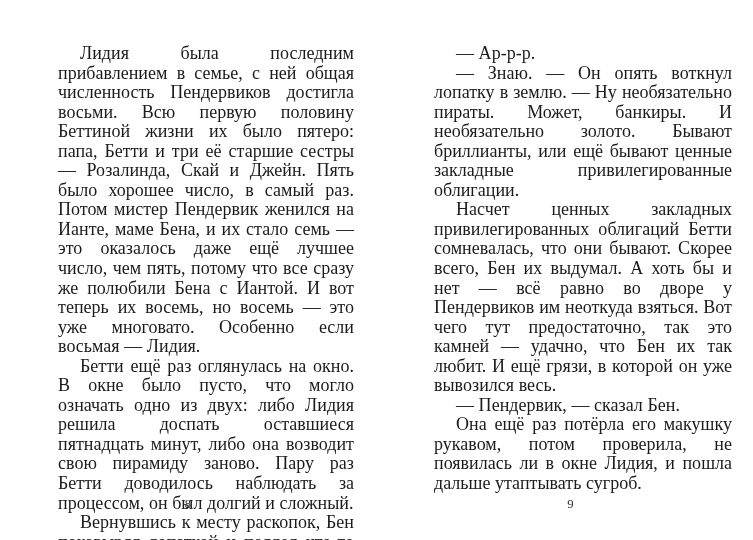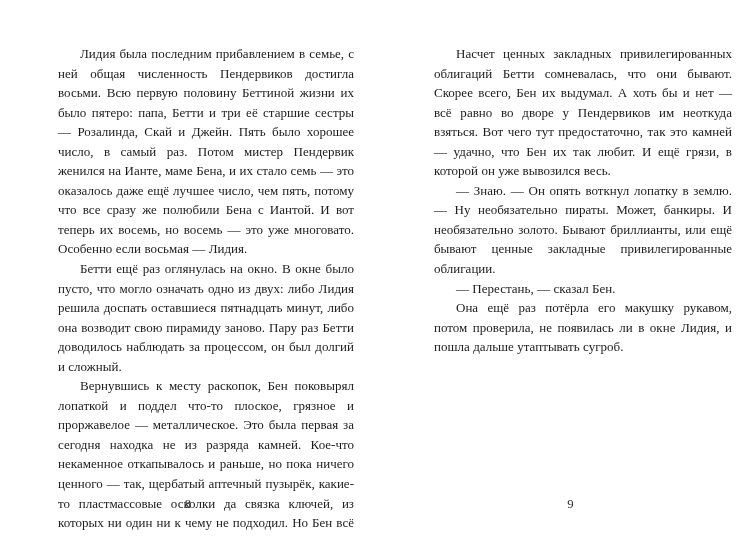--- a/index.html
+++ b/index.html
@@ -47,21 +47,21 @@
   }
   .page-right .text-block {
     width: 298px;
     margin-left: 28px;
   }
 
   p.para {
     margin: 0;
     text-indent: 22px;
     text-align: justify;
-    font-size: 13px;
+    font-size: 18px;
     line-height: 19.55px;
     letter-spacing: 0.01px;
     word-spacing: 0.1px;
     hyphens: manual;
     -webkit-hyphens: manual;
   }
 
   .folio {
     position: absolute;
     bottom: 28px;
@@ -95,22 +95,23 @@
       <p class="para">Бетти ещё раз оглянулась на окно. В окне было пусто, что могло означать одно из двух: либо Лидия решила доспать оставшиеся пятнадцать минут, либо она возводит свою пирамиду заново. Пару раз Бетти доводилось наблюдать за процессом, он был долгий и сложный.</p>
       <p class="para">Вернувшись к месту раскопок, Бен поковырял лопаткой и поддел что-то плоское, грязное и проржавелое — металлическое. Это была первая за сегодня находка не из разряда камней. Кое-что некаменное откапывалось и раньше, но пока ничего ценного — так, щербатый аптечный пузырёк, какие-то пластмассовые осколки да связка ключей, из которых ни один ни к чему не подходил. Но Бен всё же не терял надежду отыскать сокровище.</p>
     </div>
     <div class="folio">8</div>
   </div>
 
   <div class="gutter"></div>
 
   <div class="page page-right">
     <div class="text-block">
+      <p class="para">— Ар-р-р.</p>
+      <p class="para">— Знаю. — Он опять воткнул лопатку в землю. — Ну необязательно пираты. Может, банкиры. И необязательно золото. Бывают бриллианты, или ещё бывают ценные закладные привилегированные облигации.</p>
       <p class="para">Насчет ценных закладных привилегированных облигаций Бетти сомневалась, что они бывают. Скорее всего, Бен их выдумал. А хоть бы и нет — всё равно во дворе у Пендервиков им неоткуда взяться. Вот чего тут предостаточно, так это камней — удачно, что Бен их так любит. И ещё грязи, в которой он уже вывозился весь.</p>
-      <p class="para">— Знаю. — Он опять воткнул лопатку в землю. — Ну необязательно пираты. Может, банкиры. И необязательно золото. Бывают бриллианты, или ещё бывают ценные закладные привилегированные облигации.</p>
-      <p class="para">— Перестань, — сказал Бен.</p>
+      <p class="para">— Пендервик, — сказал Бен.</p>
       <p class="para">Она ещё раз потёрла его макушку рукавом, потом проверила, не появилась ли в окне Лидия, и пошла дальше утаптывать сугроб.</p>
 
     </div>
     <div class="folio">9</div>
   </div>
 
 </div>
 
 </body></html>

